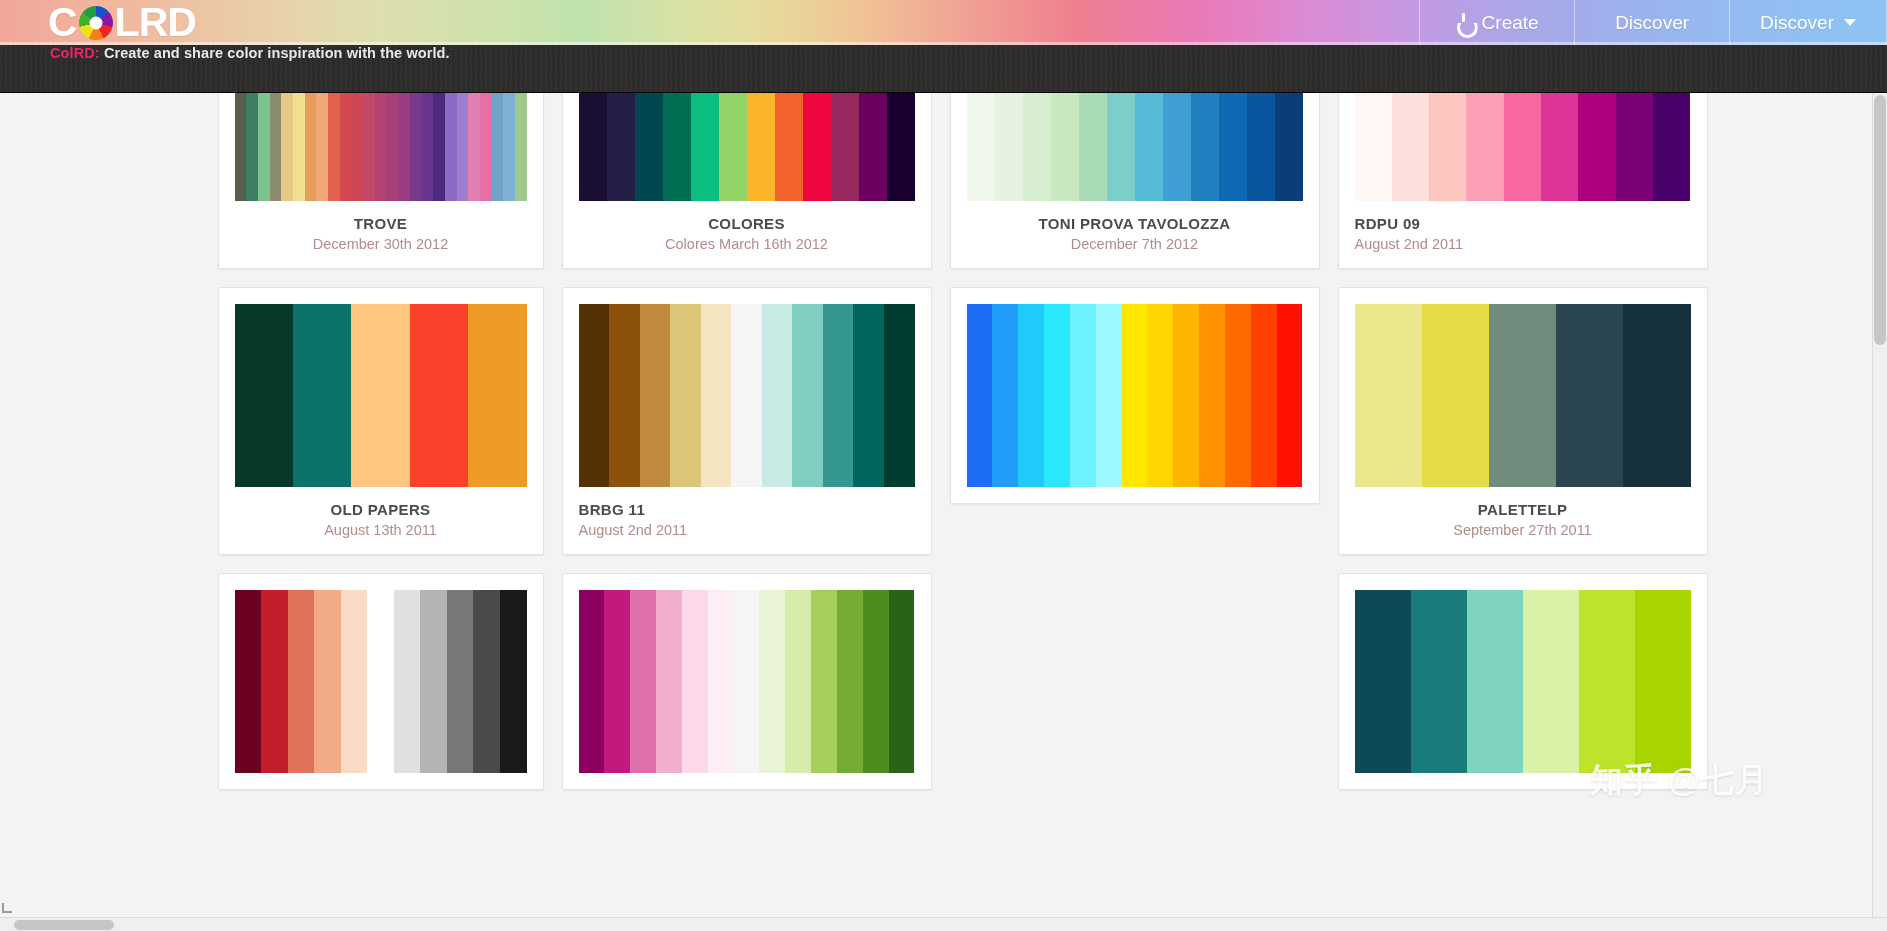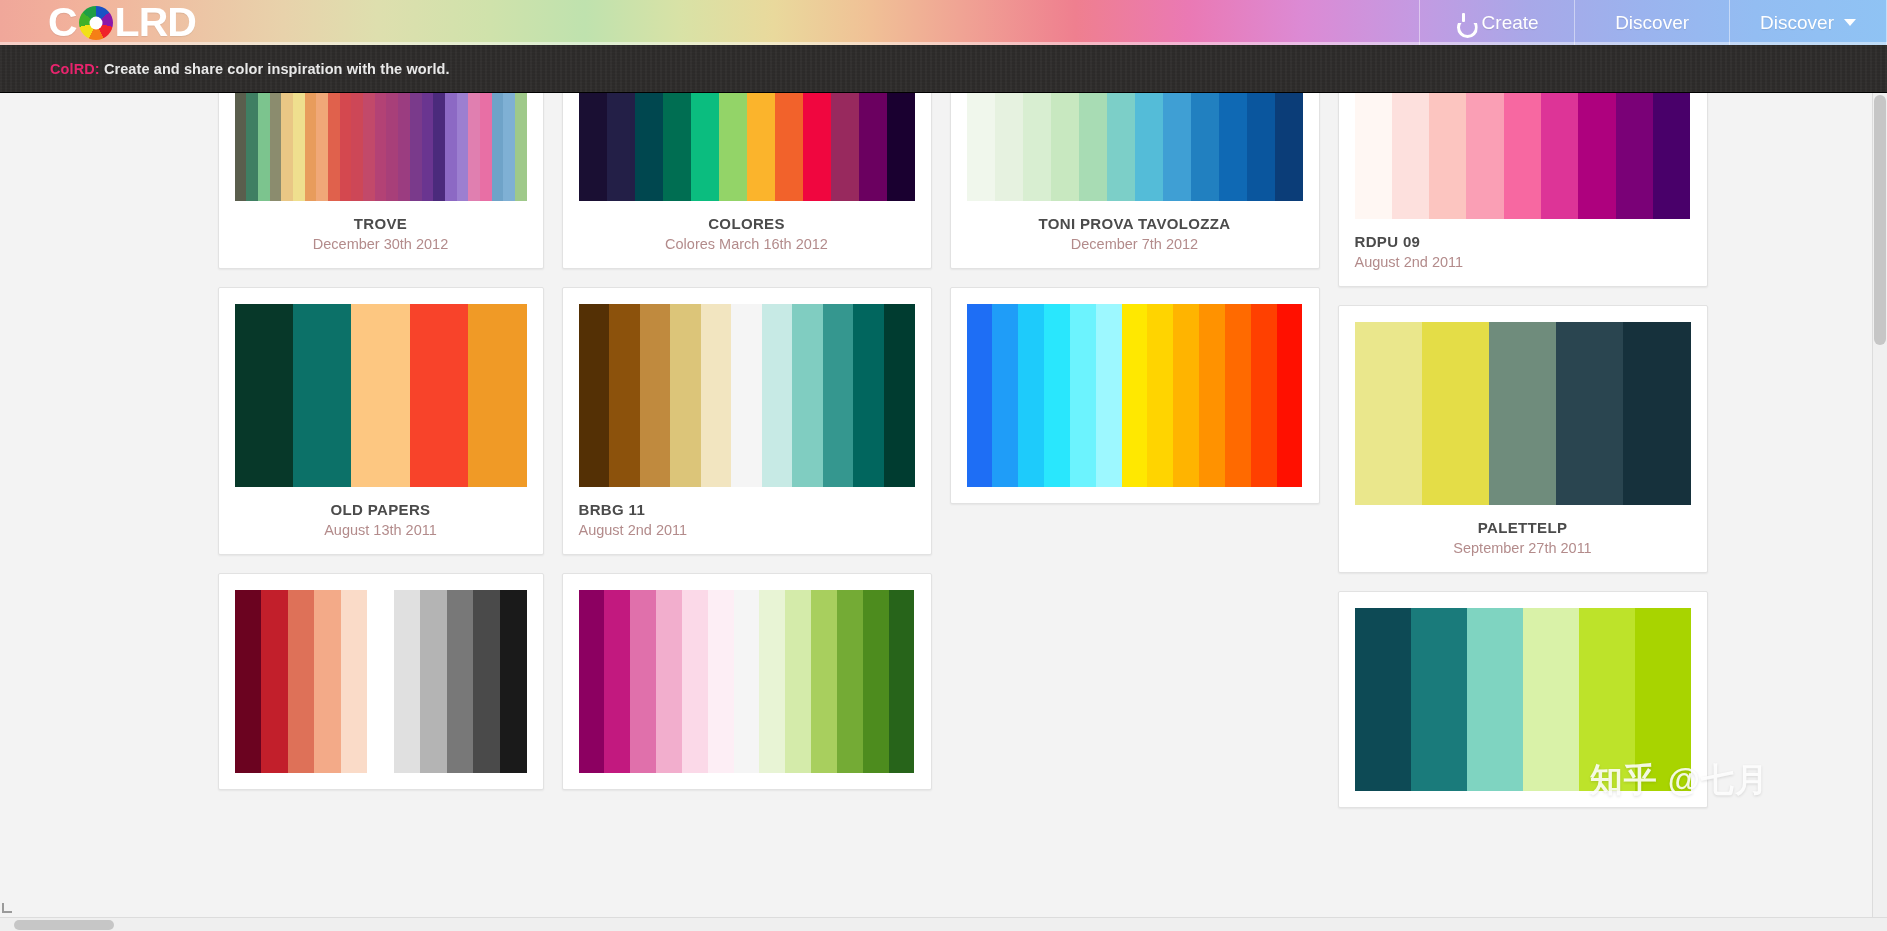--- a/index.html
+++ b/index.html
@@ -142,21 +142,20 @@
   
   .promobar {
     position: relative;
     height: 48px;
     width: 100%;
     background: #2e2c2b;
     background-image:
       repeating-linear-gradient(90deg, rgba(255,255,255,0.022) 0 2px, rgba(0,0,0,0.03) 2px 5px),
       repeating-linear-gradient(0deg, rgba(255,255,255,0.012) 0 1px, rgba(0,0,0,0.02) 1px 3px);
     display:flex;
-    align-items:center;
     border-bottom: 1px solid #000;
   }
   .promo-text {
     margin-left: 50px;
     font-size: 14.5px;
     font-weight: bold;
     color: #e9e9e9;
     letter-spacing: .1px;
   }
   .promo-brand { color: #e8246d; }
@@ -472,21 +471,21 @@
             <div class="sw" title="#ffe800" style="background: rgb(255, 232, 0);"></div>
             <div class="sw" title="#ffd400" style="background: rgb(255, 212, 0);"></div>
             <div class="sw" title="#ffb400" style="background: rgb(255, 180, 0);"></div>
             <div class="sw" title="#ff9200" style="background: rgb(255, 146, 0);"></div>
             <div class="sw" title="#ff6a00" style="background: rgb(255, 106, 0);"></div>
             <div class="sw" title="#ff4000" style="background: rgb(255, 64, 0);"></div>
             <div class="sw" title="#ff1000" style="background: rgb(255, 16, 0);"></div>
           </div>
         </div>
       </div>
-      <div class="col col-3" style="top: -92px; margin-top: 18px;">
+      <div class="col col-3" style="top: -92px;">
         <div class="card">
           <div class="swatches">
             <div class="sw" title="#fff7f3" style="background: rgb(255, 247, 243);"></div>
             <div class="sw" title="#fde0dd" style="background: rgb(253, 224, 221);"></div>
             <div class="sw" title="#fcc5c0" style="background: rgb(252, 197, 192);"></div>
             <div class="sw" title="#fa9fb5" style="background: rgb(250, 159, 181);"></div>
             <div class="sw" title="#f768a1" style="background: rgb(247, 104, 161);"></div>
             <div class="sw" title="#dd3497" style="background: rgb(221, 52, 151);"></div>
             <div class="sw" title="#ae017e" style="background: rgb(174, 1, 126);"></div>
             <div class="sw" title="#7a0177" style="background: rgb(122, 1, 119);"></div>

